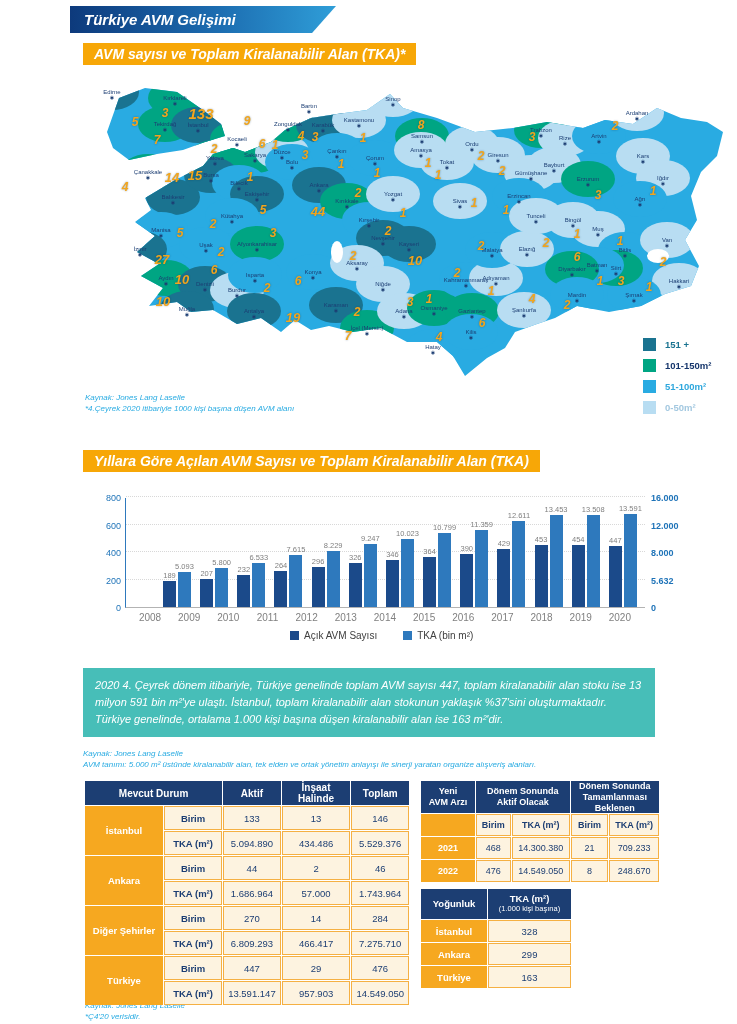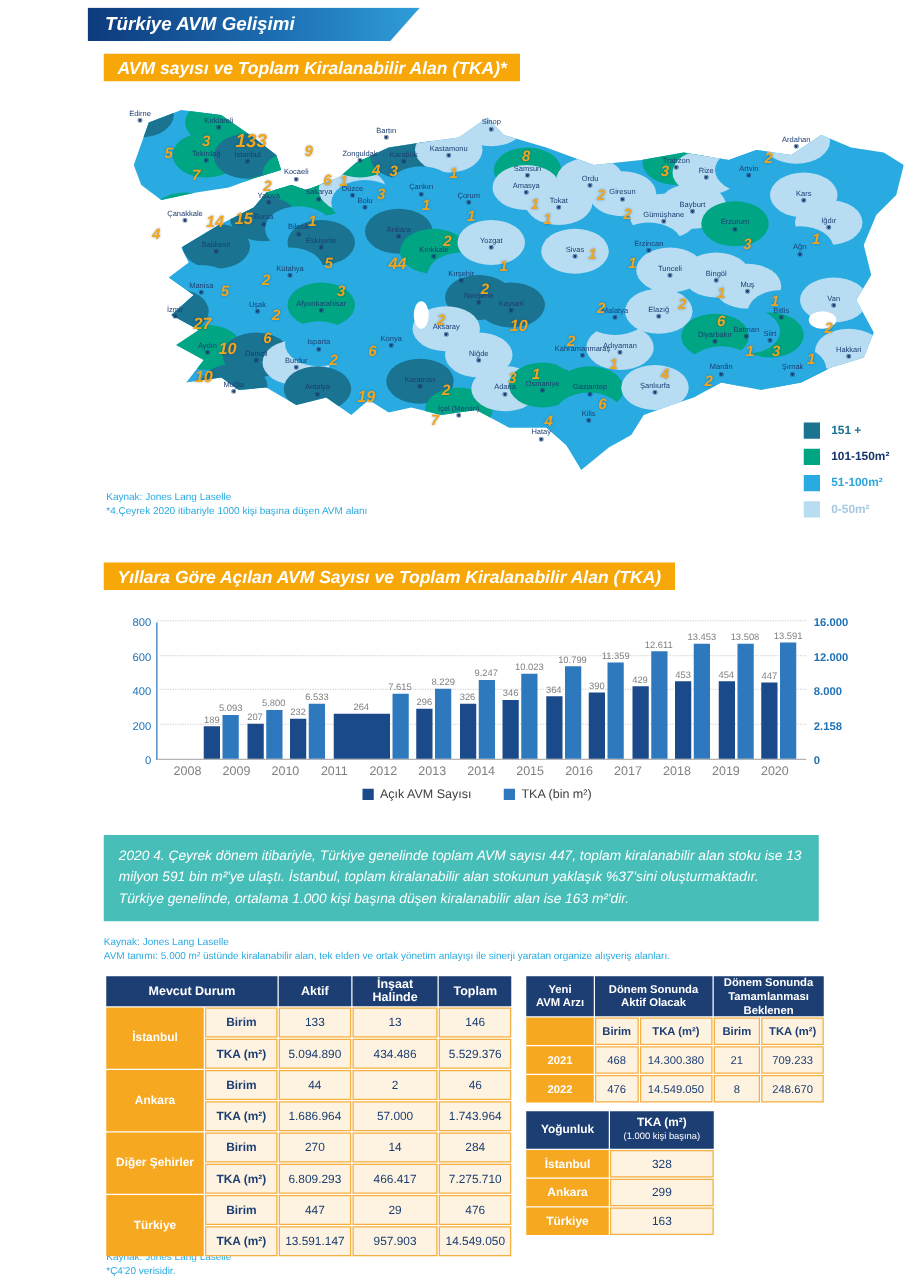--- a/index.html
+++ b/index.html
@@ -24,21 +24,21 @@
   .prov-label{position:absolute;transform:translate(-50%,-50%);display:flex;flex-direction:column;
     align-items:center;gap:0;color:#1c3e73;font-size:6px;line-height:6px;white-space:nowrap;z-index:3;}
   .prov-dot{font-size:5px;line-height:5px;color:#1c3e73;}
   .prov-num{position:absolute;transform:translate(-50%,-50%);font-weight:bold;font-style:italic;
     color:#f2a51d;z-index:4;text-shadow:0 0 2px rgba(10,50,80,.45);}
   .map-legend{position:absolute;left:558px;top:258px;display:flex;flex-direction:column;gap:8px;z-index:5;}
   .map-legend .li{display:flex;align-items:center;gap:9px;}
   .map-legend .sw{width:13px;height:13px;}
   .map-legend .lt{font-size:9.5px;font-weight:bold;}
 
-  .src{font-size:8px;color:#29abe2;line-height:1.4;}
+  .src{font-size:8px;font-style:italic;color:#29abe2;line-height:1.4;}
   .src-map{left:85px;top:392px;}
   .src-chart{left:83px;top:748px;}
   .src-bottom{left:85px;top:1000px;}
 
   
   .chart{left:95px;top:486px;width:610px;height:160px;}
   .plot{position:absolute;left:30px;top:12px;width:520px;height:110px;
     border-left:1px solid #2e79bd;border-bottom:1px solid #b3b3b3;
     display:flex;align-items:flex-end;justify-content:space-between;padding:0 8px;box-sizing:border-box;}
   .grid{position:absolute;left:0;width:100%;height:0;border-top:1px dotted #d8d8d8;z-index:0;}
@@ -630,21 +630,21 @@
       </div>
       <div class="grp">
         <div class="bar navy" style="height: 29%;">
           <span class="dl">232</span>
         </div>
         <div class="bar blue" style="height: 40.8312%;">
           <span class="dl">6.533</span>
         </div>
       </div>
       <div class="grp">
-        <div class="bar navy" style="height: 33%; padding-left: 32px;">
+        <div class="bar navy" style="height: 33%;">
           <span class="dl">264</span>
         </div>
         <div class="bar blue" style="height: 47.5938%;">
           <span class="dl">7.615</span>
         </div>
       </div>
       <div class="grp">
         <div class="bar navy" style="height: 37%;">
           <span class="dl">296</span>
         </div>
@@ -721,21 +721,21 @@
       <div class="ytick l" style="top: 7px;">800</div>
       <div class="ytick l" style="top: 34.5px;">600</div>
       <div class="ytick l" style="top: 62px;">400</div>
       <div class="ytick l" style="top: 89.5px;">200</div>
       <div class="ytick l" style="top: 117px;">0</div>
     </div>
   <div id="yticksR">
       <div class="ytick r" style="top: 7px;">16.000</div>
       <div class="ytick r" style="top: 34.5px;">12.000</div>
       <div class="ytick r" style="top: 62px;">8.000</div>
-      <div class="ytick r" style="top: 89.5px;">2.158</div>
+      <div class="ytick r" style="top: 89.5px;">5.632</div>
       <div class="ytick r" style="top: 117px;">0</div>
     </div>
   <div class="xlabels" id="xlabels">
       <span>2008</span>
       <span>2009</span>
       <span>2010</span>
       <span>2011</span>
       <span>2012</span>
       <span>2013</span>
       <span>2014</span>

